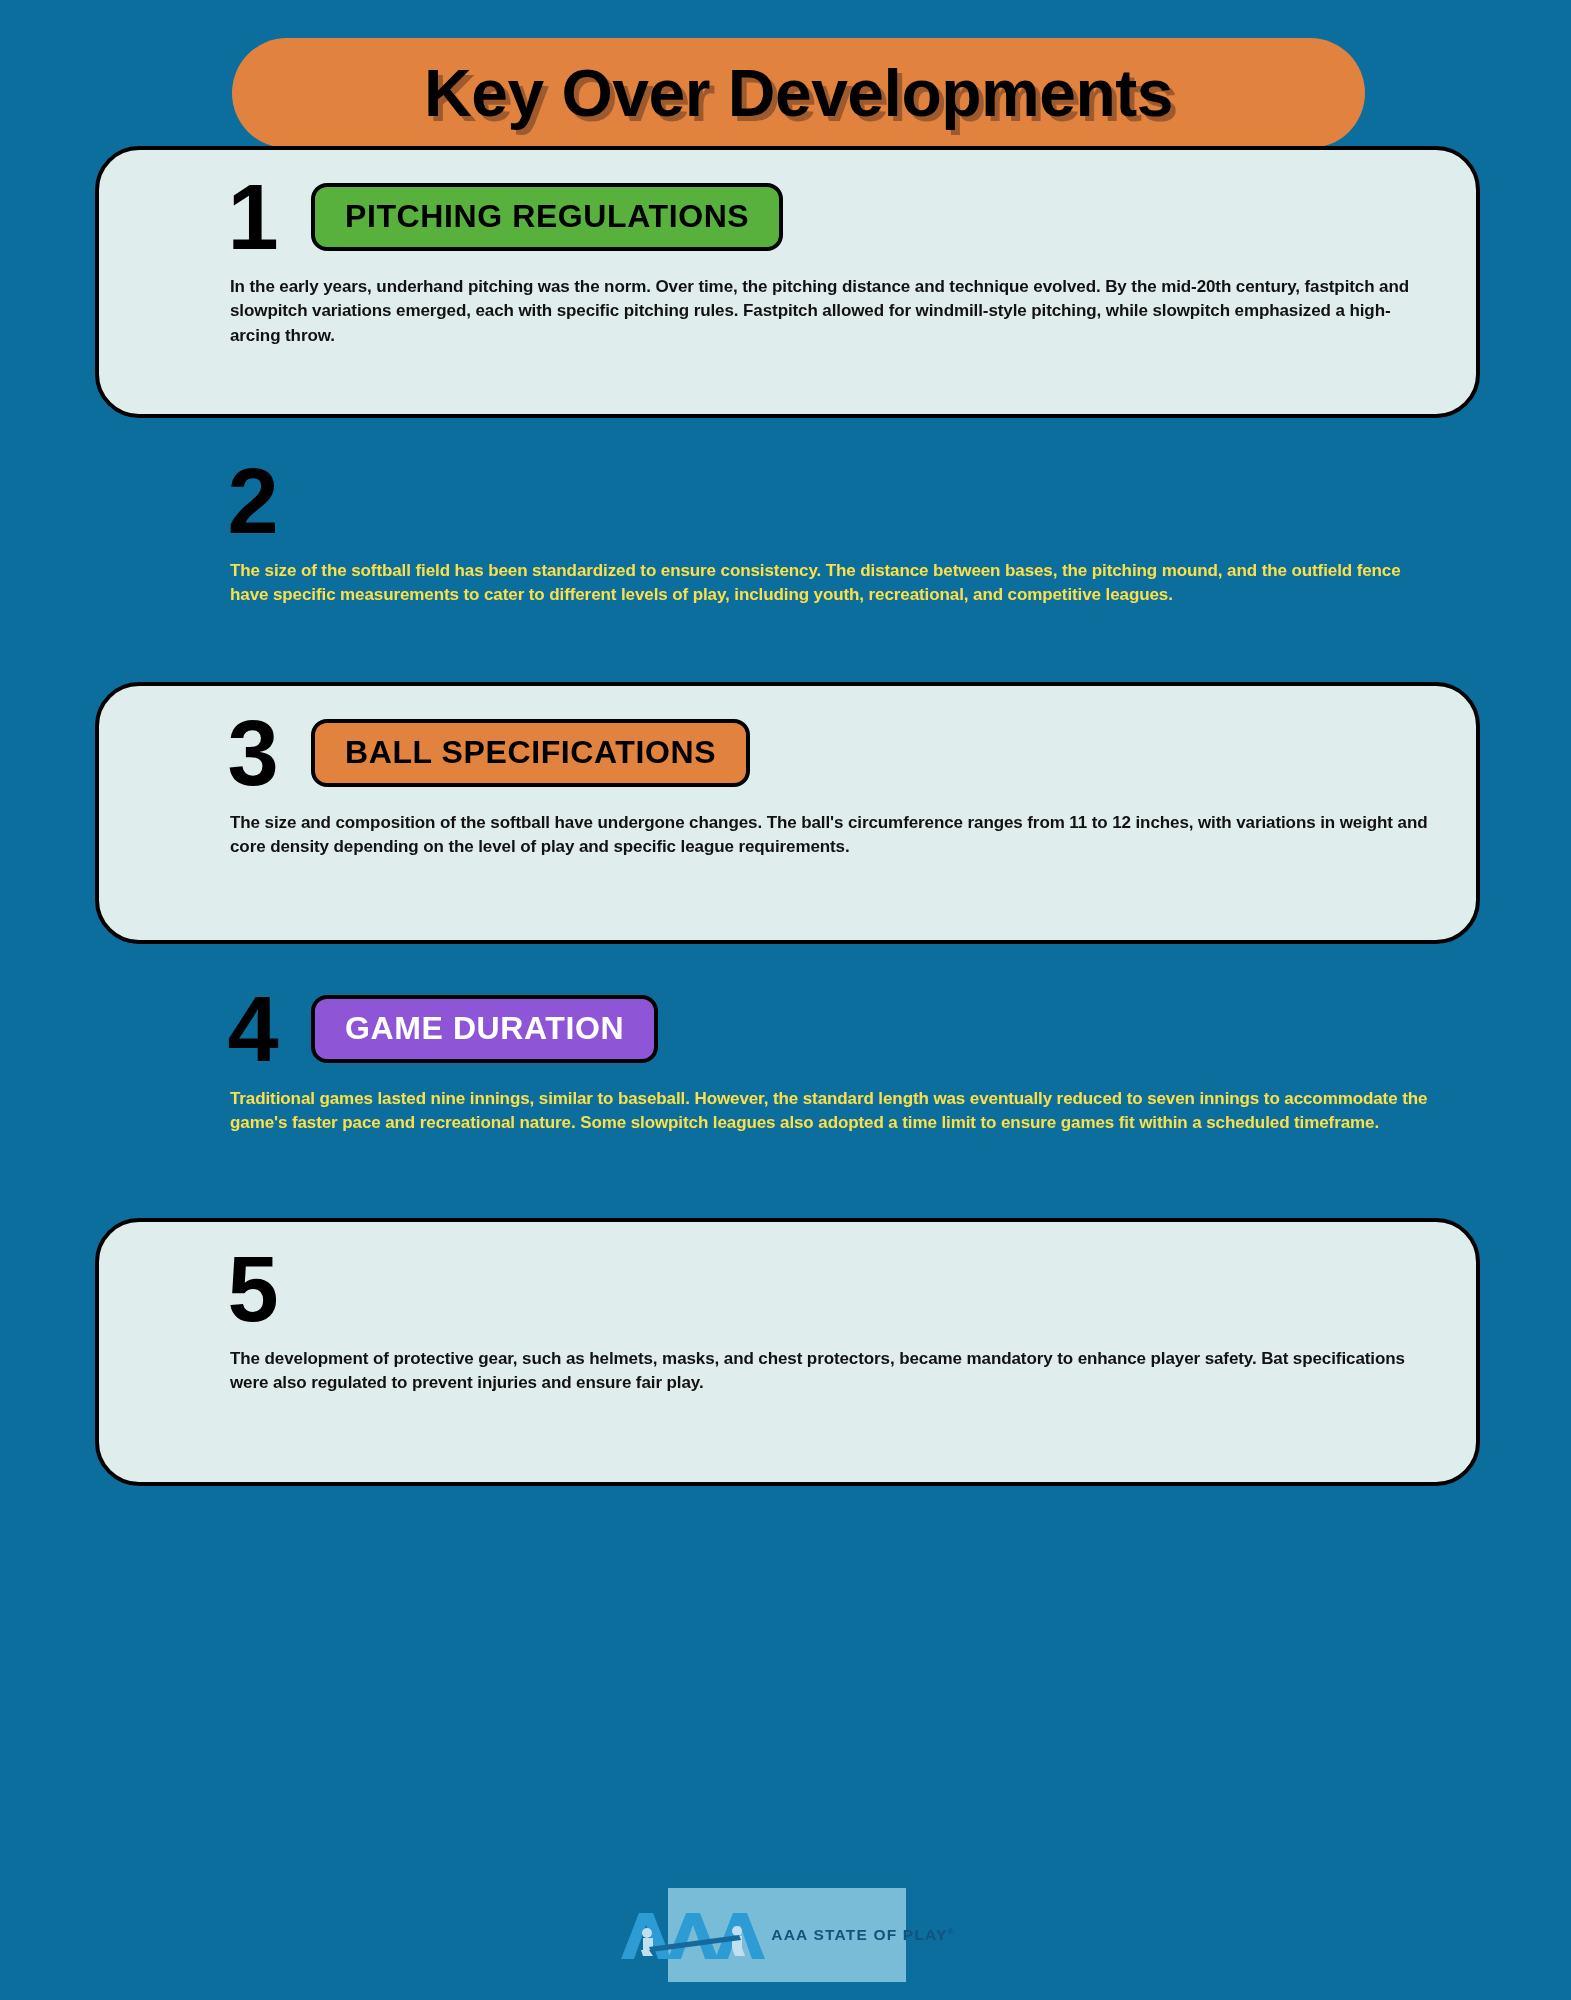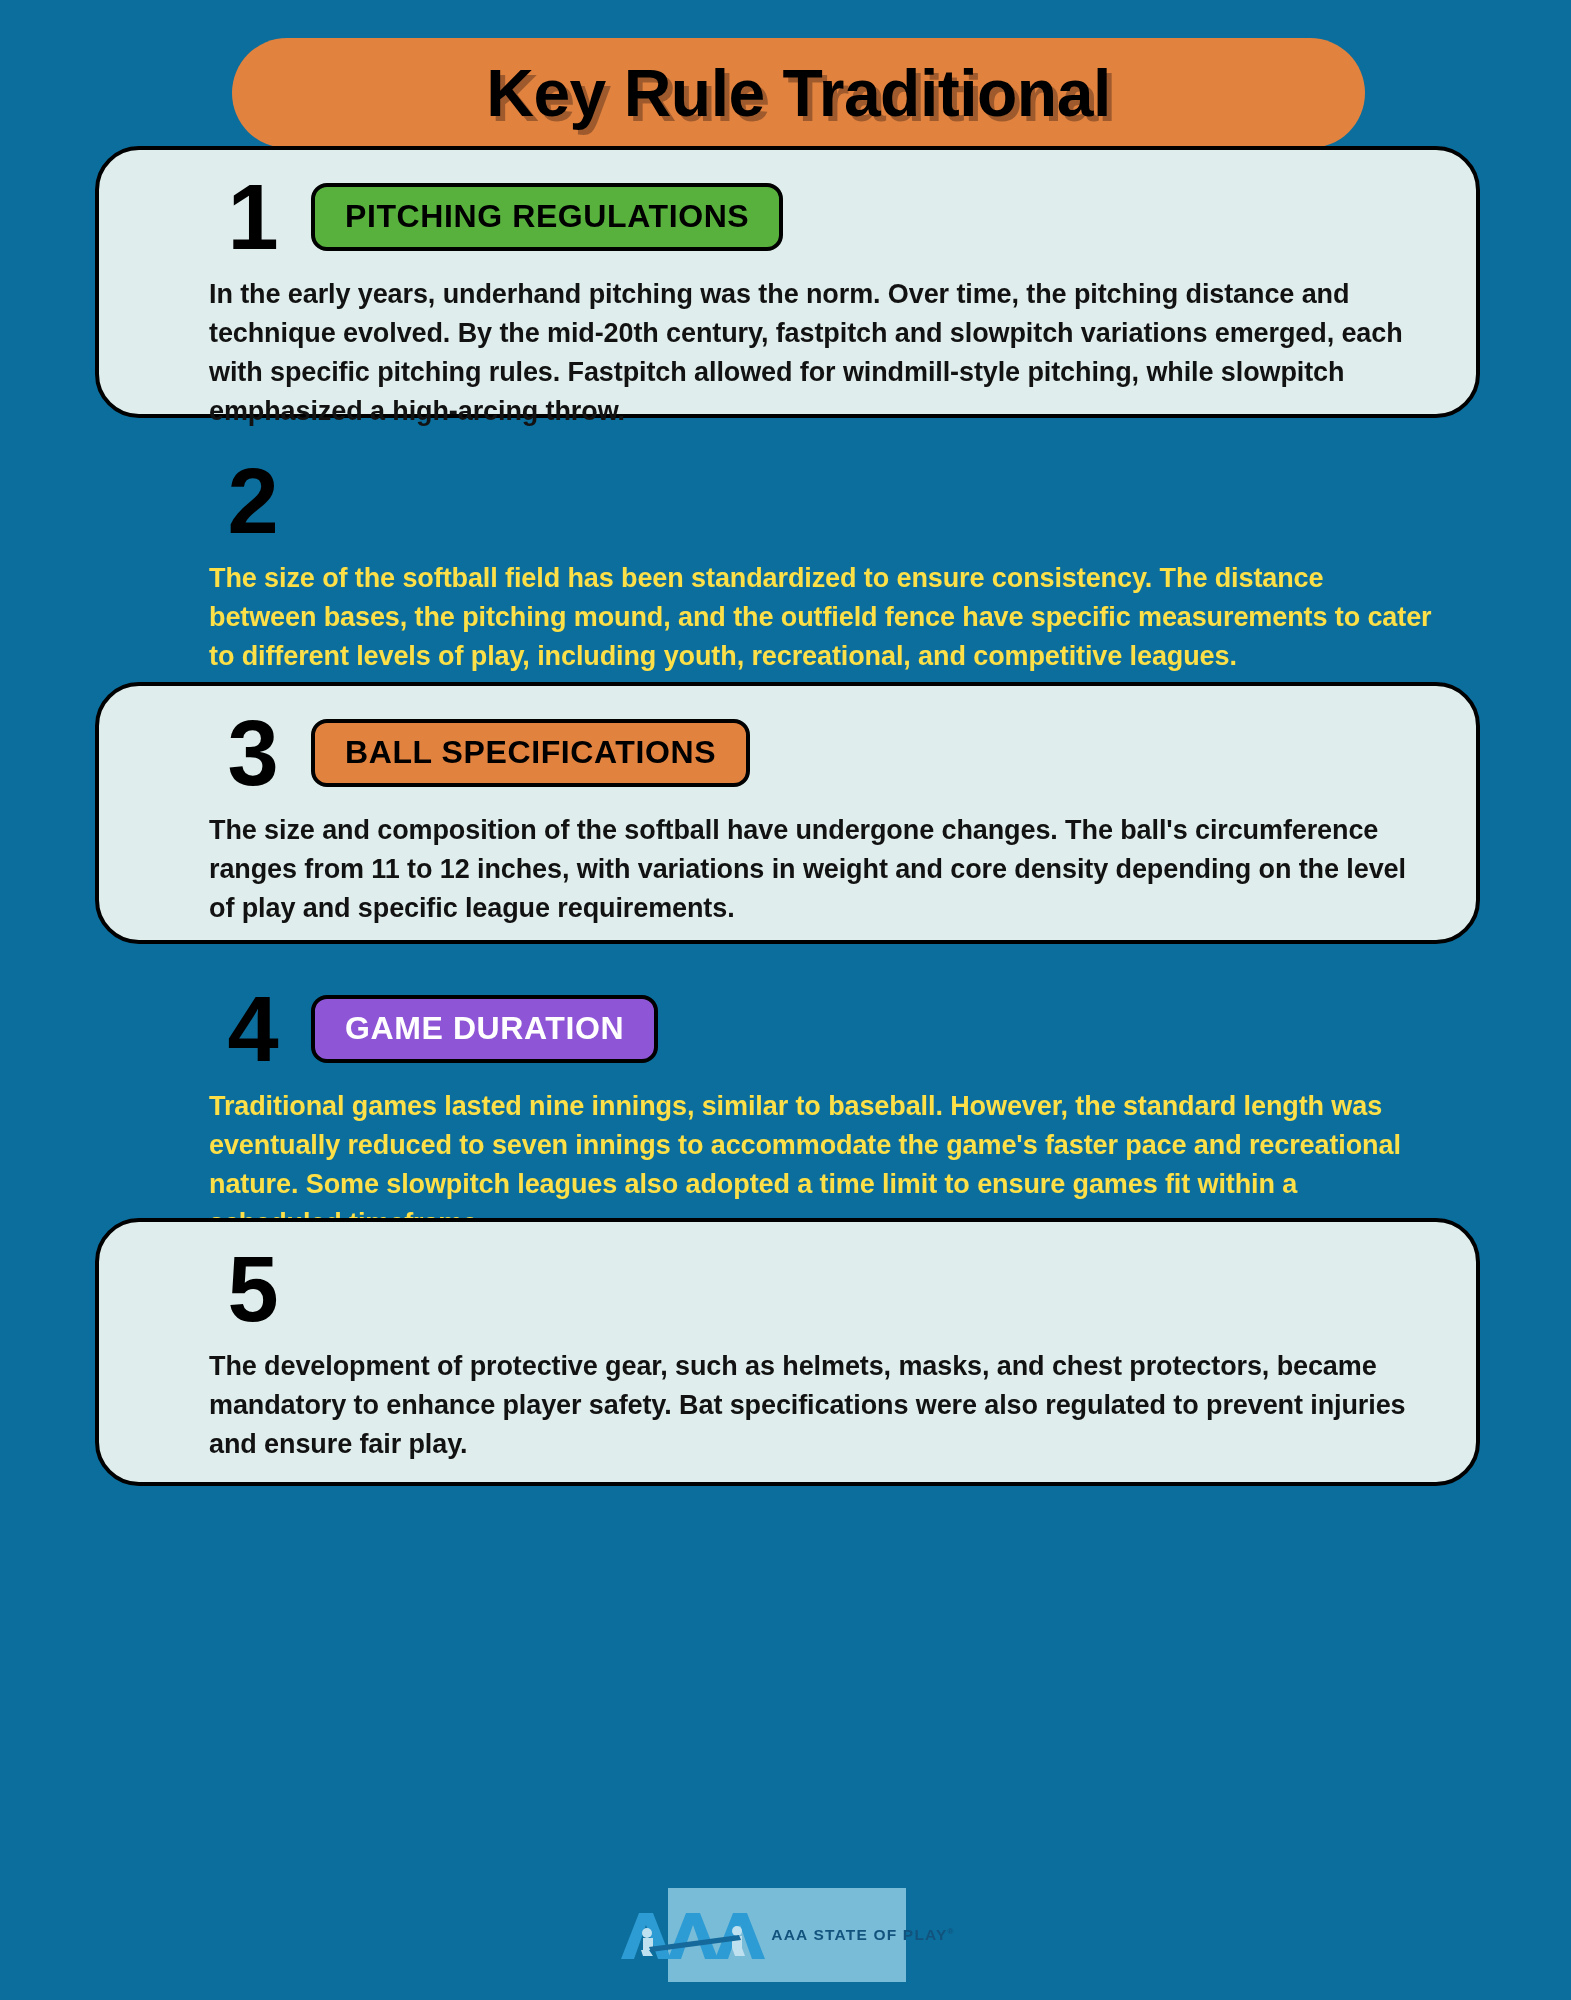--- a/index.html
+++ b/index.html
@@ -90,24 +90,24 @@
     font-weight: bold;
     letter-spacing: 0.6px;
     line-height: 1;
     display: inline-block;
   }
   .badge.green  { background: #58b13d; color: #000000; }
   .badge.purple { background: #8e55d6; color: #ffffff; }
   .badge.orange { background: #e2823f; color: #000000; }
 
   .body-text {
-    margin-left: 80px;
+    margin-left: 101px;
     margin-right: 12px;
     margin-top: 16px;
-    font-size: 27px;
+    font-size: 17px;
     font-weight: bold;
     line-height: 1.45;
     letter-spacing: -0.1px;
   }
   .body-text.dark  { color: #121212; }
   .body-text.light { color: #fde047; }
 
   
   #sec-1 { top: 146px;  height: 272px; }
   #sec-2 { top: 430px;  height: 242px; }
@@ -142,21 +142,21 @@
     white-space: nowrap;
   }
   .logo-word sup { font-size: 8px; vertical-align: super; }
 </style>
 </head>
 <body>
 
 <div class="page">
 
   <div class="title-banner">
-    <div class="title-text">Key Rule Traditional</div>
+    <div class="title-text">Key Over Developments</div>
   </div>
 
   <div class="section carded" id="sec-1">
     <div class="head-row">
       <div class="num">1</div>
       <div class="badge green">PITCHING REGULATIONS</div>
     </div>
     <div class="body-text dark">In the early years, underhand pitching was the norm. Over time, the pitching distance and technique evolved. By the mid-20th century, fastpitch and slowpitch variations emerged, each with specific pitching rules. Fastpitch allowed for windmill-style pitching, while slowpitch emphasized a high-arcing throw.</div>
   </div>
 

